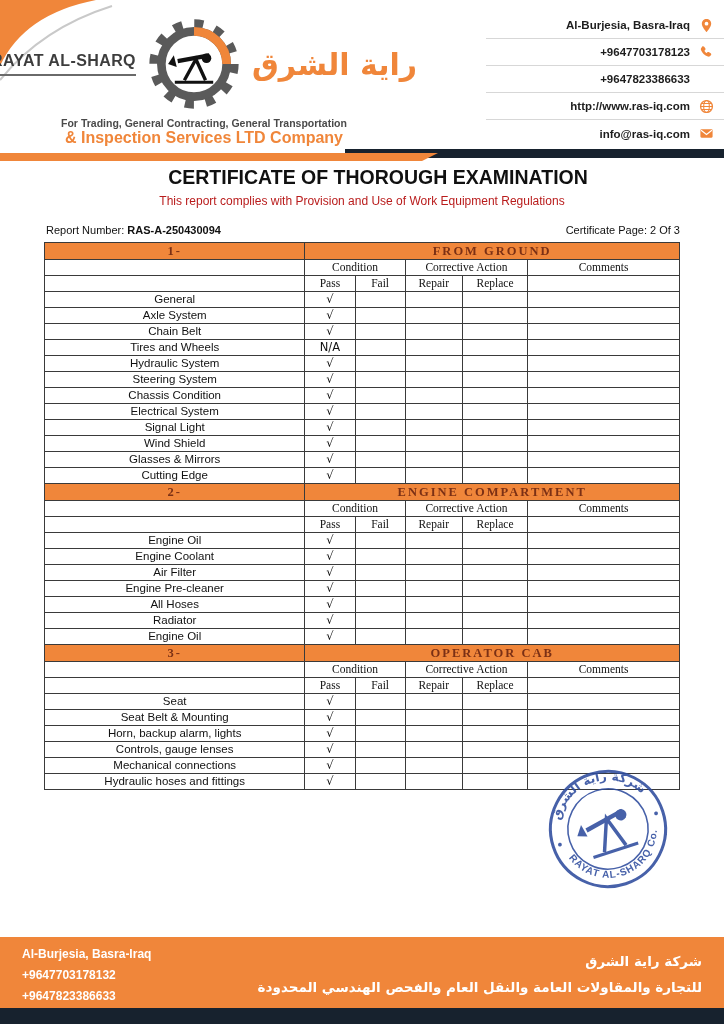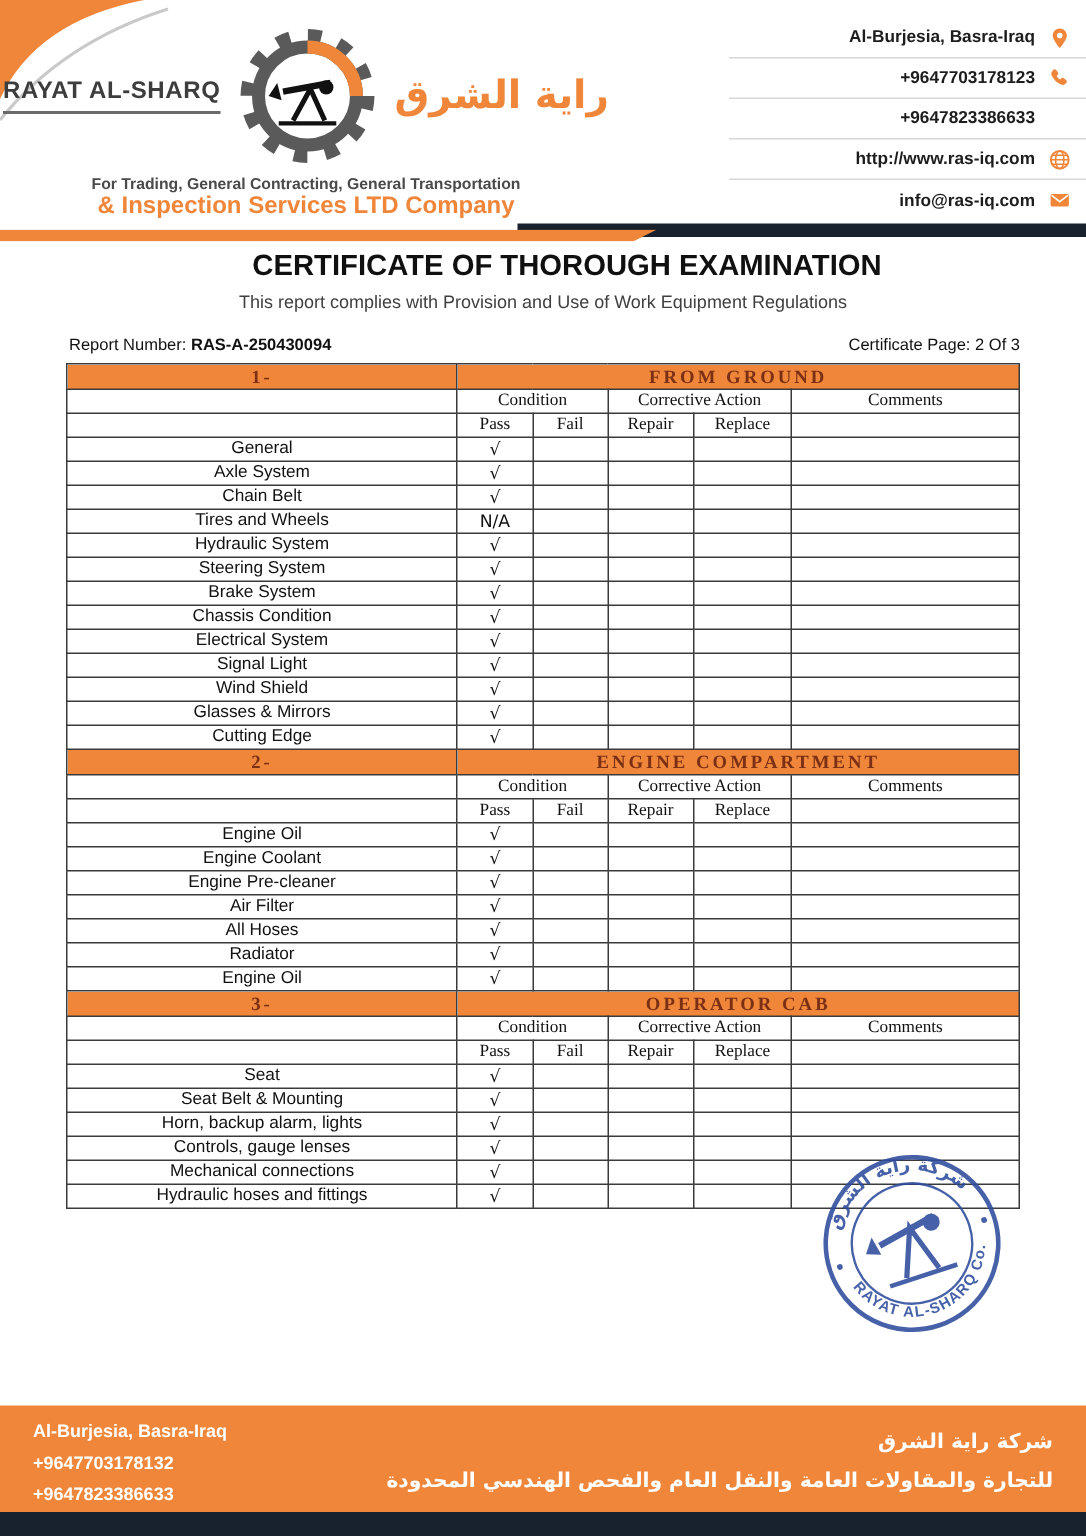--- a/index.html
+++ b/index.html
@@ -8,38 +8,38 @@
   .page { position:relative; width:724px; height:1024px; background:#fff; overflow:hidden; margin:0 auto; }
 
   
   .corner-swoosh { position:absolute; left:0; top:0; width:130px; height:85px; pointer-events:none; }
 
   
   .logo-block { position:absolute; left:36px; top:16px; width:336px; text-align:center; }
   .logo-row { display:flex; align-items:center; justify-content:center; gap:10px; }
   .name-en { font-size:16px; font-weight:bold; color:#3d3d3d; letter-spacing:.4px; border-bottom:2px solid #6a6a6a; padding-bottom:4px; white-space:nowrap; }
   .gear-wrap { position:relative; width:96px; height:96px; flex:0 0 96px; }
-  .name-ar { font-family:"DejaVu Sans",sans-serif; font-size:26px; font-weight:bold; color:#F0863A; white-space:nowrap; }
+  .name-ar { font-family:"DejaVu Sans",sans-serif; font-size:30px; font-weight:bold; color:#F0863A; white-space:nowrap; }
   .tagline1 { margin-top:5px; font-size:10.5px; font-weight:bold; color:#4a4a4a; }
   .tagline2 { font-size:16px; font-weight:bold; color:#F0863A; }
 
   .contacts { position:absolute; right:0; top:12px; width:238px; }
   .contact-row { display:flex; align-items:center; justify-content:flex-end; gap:9px; height:27px; padding-right:10px; border-bottom:1px solid #d7d7d7; font-size:11.5px; font-weight:bold; color:#1d1d1d; }
   .contact-row:last-child { border-bottom:none; }
   .contact-icon { width:15px; height:15px; flex:0 0 15px; display:inline-block; }
   .contact-icon svg { width:15px; height:15px; display:block; }
 
   
   .bar-navy { position:absolute; left:345px; right:0; top:149px; height:9px; background:#17222E; z-index:1; }
   .bar-orange { position:absolute; left:0; top:153px; width:438px; height:8px; background:#F0863A; z-index:2;
                 clip-path:polygon(0 0,100% 0,calc(100% - 16px) 100%,0 100%); }
 
   
   .cert-title { position:absolute; left:0; right:0; top:166px; text-align:center; font-size:19.5px; font-weight:bold; color:#101010;margin-left:32px; }
-  .cert-subtitle { position:absolute; left:0; right:0; top:194px; text-align:center; font-size:12px; color:#404040; }
+  .cert-subtitle { position:absolute; left:0; right:0; top:194px; text-align:center; font-size:12px; color:#b91c1c; }
   .report-line { position:absolute; left:46px; right:44px; top:224px; display:flex; justify-content:space-between; font-size:11px; color:#111;gap:24px; }
   .report-line b { font-weight:bold; }
 
   
   .table-wrap { position:absolute; left:44px; top:242px; width:636px; }
   table.insp { width:100%; border-collapse:collapse; table-layout:fixed; border:1.5px solid #333; }
   table.insp td { border:1px solid #3a3a3a; height:15px; line-height:15px; padding:0 4px; font-size:11.5px; color:#111; overflow:hidden; white-space:nowrap; }
   td.item-cell { text-align:center; padding-left:6px; }
   td.mark-cell { text-align:center; font-family:"DejaVu Sans",sans-serif; font-size:12px; }
   tr.section-row td { background:#F0863A; font-family:"Liberation Serif",serif; font-weight:bold; color:#7B3015; text-align:center; letter-spacing:2px; font-size:12.5px; height:17px; }
@@ -219,28 +219,20 @@
           </tr>
           <tr>
             <td class="item-cell" colspan="1">Steering System</td>
             <td class="mark-cell" colspan="1">√</td>
             <td class="mark-cell" colspan="1"></td>
             <td class="mark-cell" colspan="1"></td>
             <td class="mark-cell" colspan="1"></td>
             <td class="comment-cell" colspan="1"></td>
           </tr>
           <tr>
-            <td class="item-cell" colspan="1">Brake System</td>
-            <td class="mark-cell" colspan="1">√</td>
-            <td class="mark-cell" colspan="1"></td>
-            <td class="mark-cell" colspan="1"></td>
-            <td class="mark-cell" colspan="1"></td>
-            <td class="comment-cell" colspan="1"></td>
-          </tr>
-          <tr>
             <td class="item-cell" colspan="1">Chassis Condition</td>
             <td class="mark-cell" colspan="1">√</td>
             <td class="mark-cell" colspan="1"></td>
             <td class="mark-cell" colspan="1"></td>
             <td class="mark-cell" colspan="1"></td>
             <td class="comment-cell" colspan="1"></td>
           </tr>
           <tr>
             <td class="item-cell" colspan="1">Electrical System</td>
             <td class="mark-cell" colspan="1">√</td>
@@ -309,29 +301,29 @@
           </tr>
           <tr>
             <td class="item-cell" colspan="1">Engine Coolant</td>
             <td class="mark-cell" colspan="1">√</td>
             <td class="mark-cell" colspan="1"></td>
             <td class="mark-cell" colspan="1"></td>
             <td class="mark-cell" colspan="1"></td>
             <td class="comment-cell" colspan="1"></td>
           </tr>
           <tr>
+            <td class="item-cell" colspan="1">Air Filter</td>
+            <td class="mark-cell" colspan="1">√</td>
+            <td class="mark-cell" colspan="1"></td>
+            <td class="mark-cell" colspan="1"></td>
+            <td class="mark-cell" colspan="1"></td>
+            <td class="comment-cell" colspan="1"></td>
+          </tr>
+          <tr>
             <td class="item-cell" colspan="1">Engine Pre-cleaner</td>
-            <td class="mark-cell" colspan="1">√</td>
-            <td class="mark-cell" colspan="1"></td>
-            <td class="mark-cell" colspan="1"></td>
-            <td class="mark-cell" colspan="1"></td>
-            <td class="comment-cell" colspan="1"></td>
-          </tr>
-          <tr>
-            <td class="item-cell" colspan="1">Air Filter</td>
             <td class="mark-cell" colspan="1">√</td>
             <td class="mark-cell" colspan="1"></td>
             <td class="mark-cell" colspan="1"></td>
             <td class="mark-cell" colspan="1"></td>
             <td class="comment-cell" colspan="1"></td>
           </tr>
           <tr>
             <td class="item-cell" colspan="1">All Hoses</td>
             <td class="mark-cell" colspan="1">√</td>
             <td class="mark-cell" colspan="1"></td>

